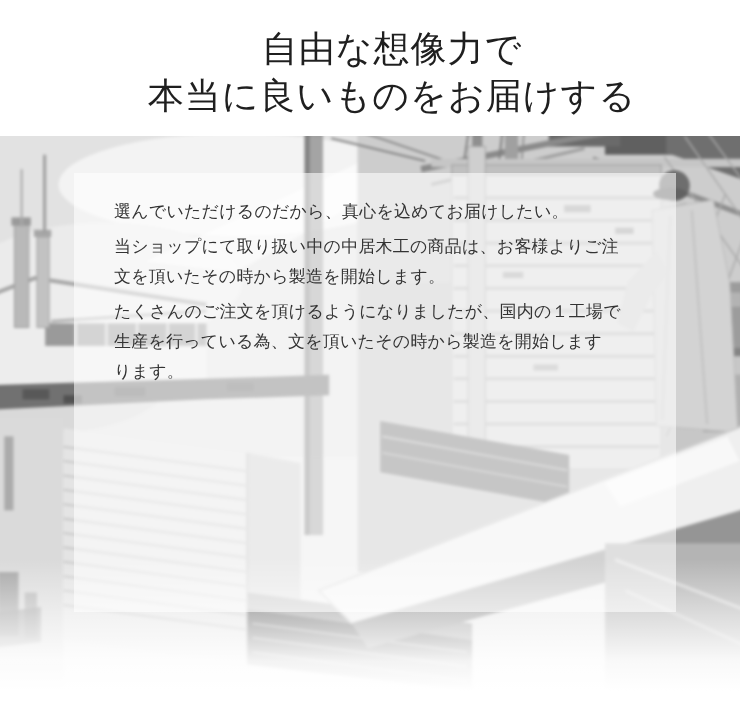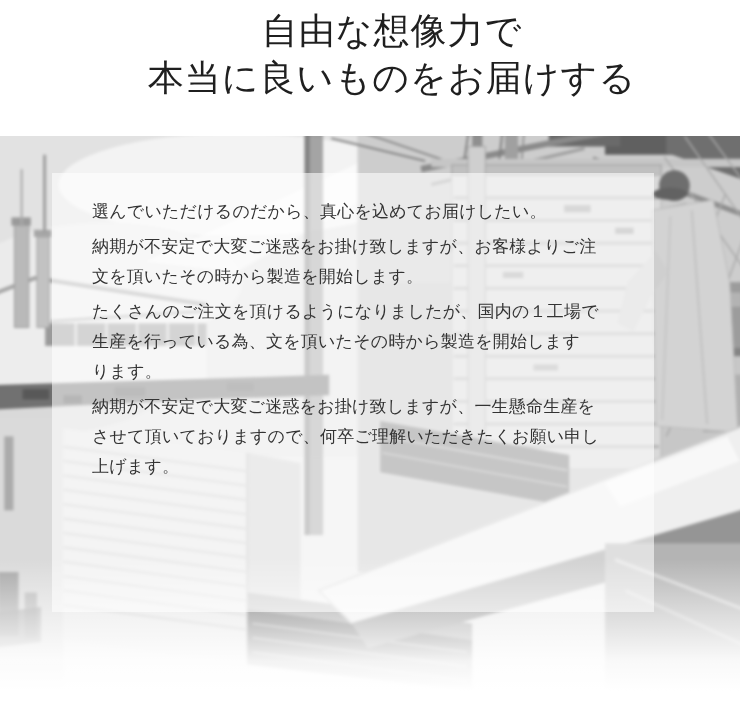--- a/index.html
+++ b/index.html
@@ -14,21 +14,21 @@
   .page {
     position: relative;
     width: 740px;
     height: 709px;
     background: #ffffff;
   }
   
   .title-block {
     height: 136px;
     box-sizing: border-box;
-    padding-top: 8px;
+    padding-top: 26px;
     text-align: center;
     background: #ffffff;
     margin-left: 44px;
   }
   .title {
     margin: 0;
     font-family: "Liberation Serif", "DejaVu Serif", serif;
     font-weight: 500;
     font-size: 36px;
     line-height: 47px;
@@ -66,21 +66,21 @@
     background: linear-gradient(to bottom,
       rgba(255,255,255,0) 0%,
       rgba(255,255,255,0.55) 38%,
       rgba(255,255,255,0.92) 68%,
       #ffffff 88%);
     pointer-events: none;
   }
   
   .text-panel {
     position: absolute;
-    left: 52px;
+    left: 74px;
     top: 37px;
     width: 602px;
     height: 439px;
     box-sizing: border-box;
     padding: 24px 40px 0 40px;
     background: rgba(255,255,255,0.58);
   }
   .text-panel p {
     margin: 0 0 5px 0;
     font-size: 17px;
@@ -266,24 +266,21 @@
           <line x1="610" y1="420" x2="740" y2="470" stroke="#d6d6d6" stroke-width="3"></line>
           <line x1="620" y1="450" x2="740" y2="505" stroke="#cccccc" stroke-width="3"></line>
         </g>
       </svg>
     </div>
 
     <div class="bottom-fade"></div>
 
     <div class="text-panel">
       <p>選んでいただけるのだから、真心を込めてお届けしたい。</p>
-      <p>納期が不安定で大変ご迷惑をお掛け致しますが、お客様よりご注
+      <p>当ショップにて取り扱い中の中居木工の商品は、お客様よりご注
 文を頂いたその時から製造を開始します。</p>
       <p>たくさんのご注文を頂けるようになりましたが、国内の１工場で
 生産を行っている為、文を頂いたその時から製造を開始します
 ります。</p>
-      <p>納期が不安定で大変ご迷惑をお掛け致しますが、一生懸命生産を
-させて頂いておりますので、何卒ご理解いただきたくお願い申し
-上げます。</p>
     </div>
 
   </div>
 </div>
 
 </body></html>

